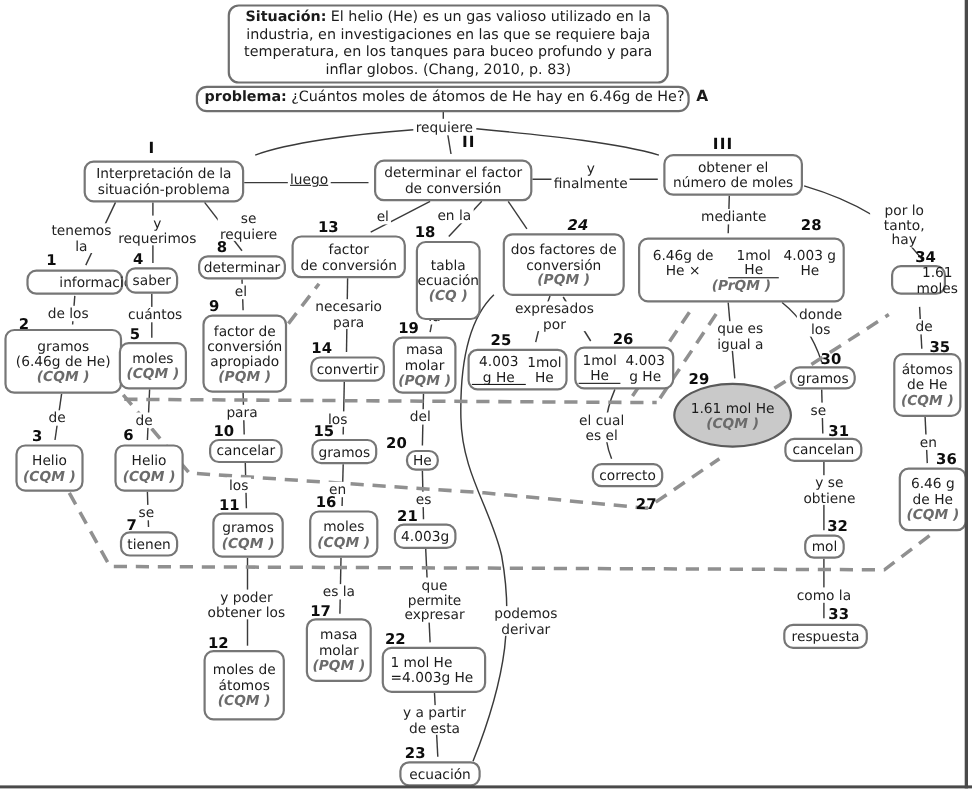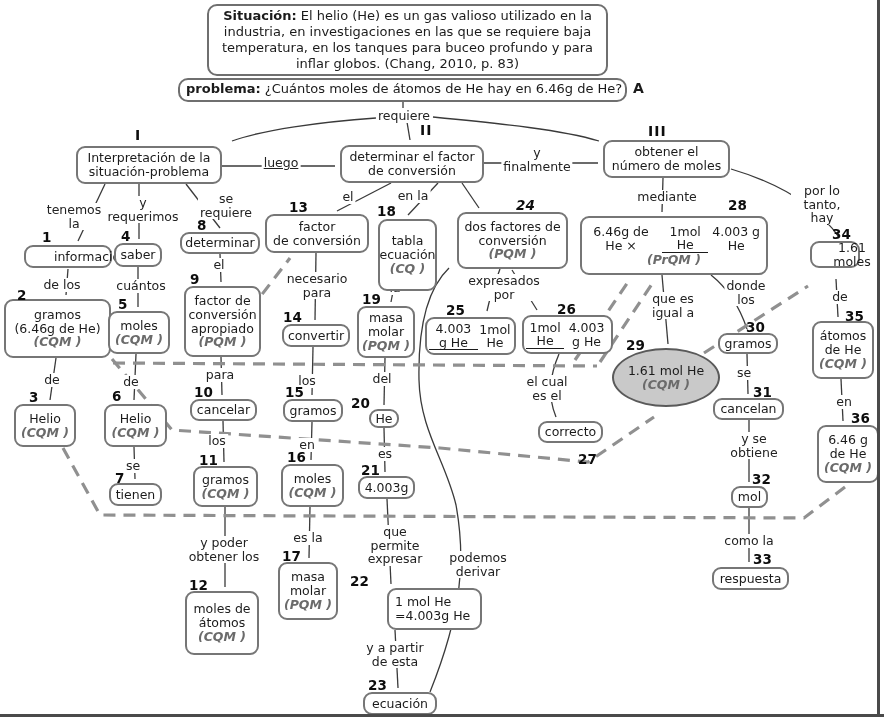--- a/index.html
+++ b/index.html
@@ -218,21 +218,21 @@
     </div>
     <div class="nnum" style="left: 362px; top: 291px;">19</div>
     <div class="node" style="left: 369px; top: 409px; width: 30px; height: 19px;">
       <span class="nline">He</span>
     </div>
     <div class="nnum" style="left: 351px; top: 395px;">20</div>
     <div class="node" style="left: 358px; top: 476px; width: 57px; height: 23px;">
       <span class="nline">4.003g</span>
     </div>
     <div class="nnum" style="left: 361px; top: 462px;">21</div>
-    <div class="node left" style="left: 347px; top: 588px; width: 95px; height: 42px; margin-left: 40px;">
+    <div class="node left" style="left: 347px; top: 588px; width: 95px; height: 42px;">
       <span class="nline">1 mol He</span>
       <span class="nline">=4.003g He</span>
     </div>
     <div class="nnum" style="left: 350px; top: 573px;">22</div>
     <div class="node" style="left: 363px; top: 692px; width: 74px; height: 23px;">
       <span class="nline">ecuación</span>
     </div>
     <div class="nnum" style="left: 368px; top: 677px;">23</div>
     <div class="node" style="left: 457px; top: 212px; width: 111px; height: 57px;">
       <span class="nline">dos factores de</span>

